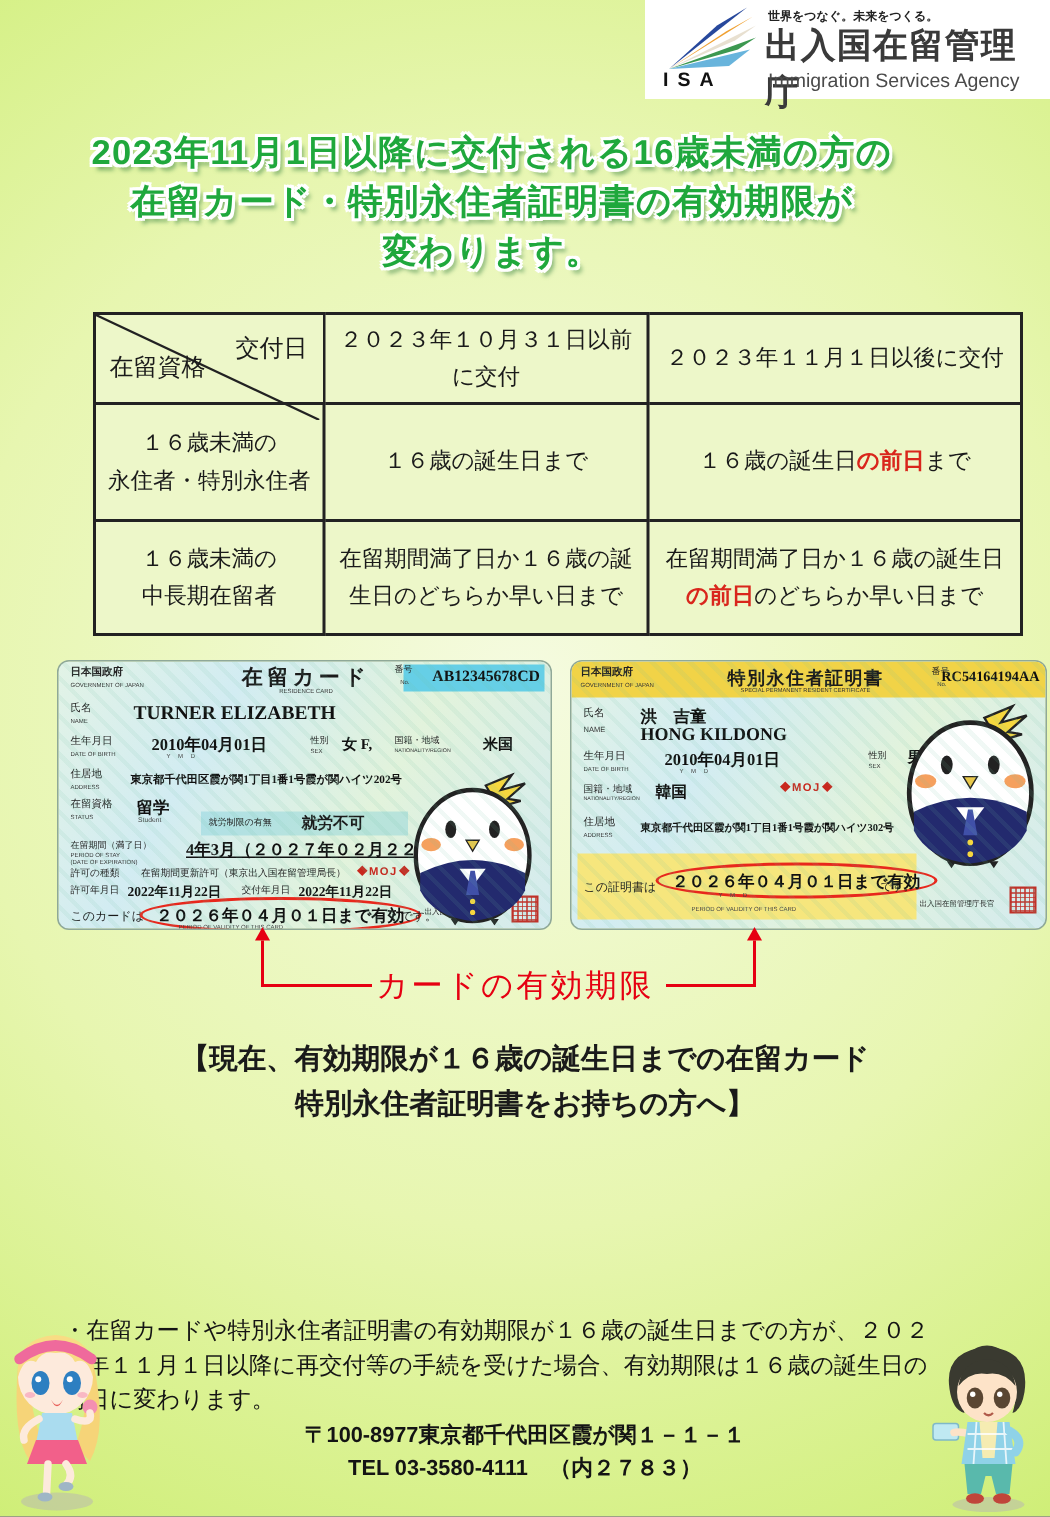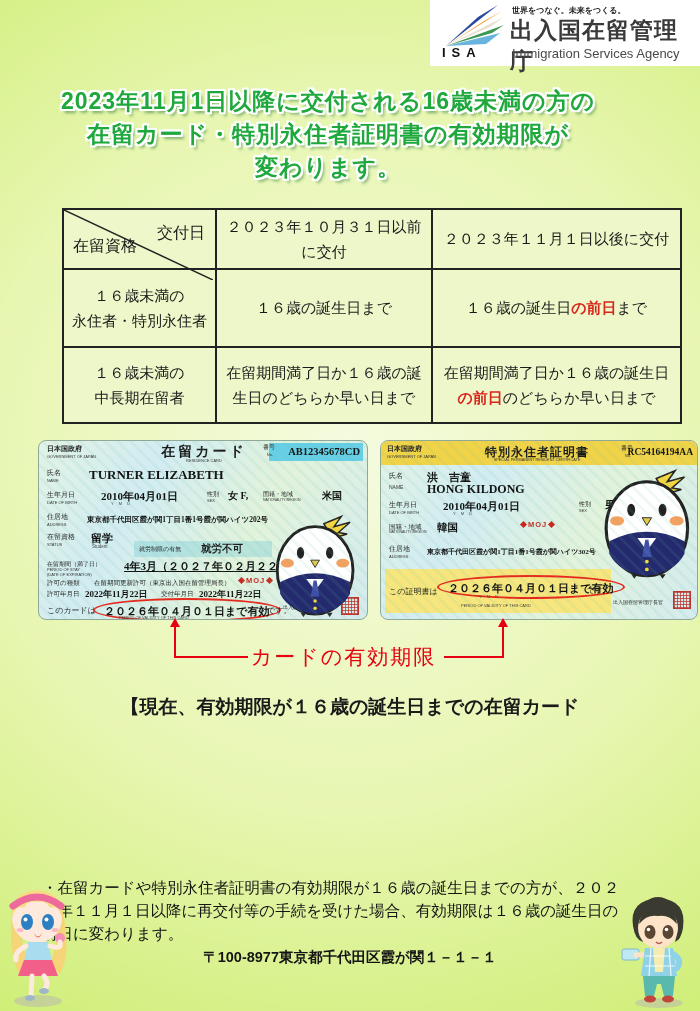--- a/index.html
+++ b/index.html
@@ -266,27 +266,29 @@
 
   <div class="ann-arrow" style="left:170px;top:618px"></div>
   <div class="ann-line" style="left:174px;top:627px;width:2px;height:31px"></div>
   <div class="ann-line" style="left:174px;top:656px;width:74px;height:2px"></div>
   <div class="ann-label">カードの有効期限</div>
   <div class="ann-line" style="left:444px;top:656px;width:60px;height:2px"></div>
   <div class="ann-line" style="left:502px;top:627px;width:2px;height:31px"></div>
   <div class="ann-arrow" style="left:498px;top:618px"></div>
 
   <div class="notice-h" style="top:692px">【現在、有効期限が１６歳の誕生日までの在留カード</div>
+  <div class="notice-h" style="top:722px">特別永住者証明書をお持ちの方へ】</div>
 
 
 
   <div class="bullet" style="top:877px;width:590px">・在留カードや特別永住者証明書の有効期限が１６歳の誕生日までの方が、２０２３年１１月１日以降に再交付等の手続を受けた場合、有効期限は１６歳の誕生日の前日に変わります。</div>
 
   <div class="footer">
     <div>〒100-8977東京都千代田区霞が関１－１－１</div>
+    <div>TEL 03-3580-4111　（内２７８３）</div>
   </div>
 
   <svg class="abs" style="left:0;top:880px" width="78" height="130" viewBox="0 0 78 130">
     <ellipse cx="38" cy="121" rx="24" ry="6" fill="#b9b9ae" opacity="0.55"></ellipse>
     <path d="M12,30 Q8,78 20,94 L30,84 Q18,60 22,36 Z" fill="#f6d478"></path>
     <path d="M62,28 Q72,72 60,94 L50,84 Q60,60 56,34 Z" fill="#f6d478"></path>
     <circle cx="37" cy="38" r="25" fill="#fdeadc"></circle>
     <path d="M12,38 Q10,12 37,10 Q64,12 62,38 Q58,24 50,28 Q46,20 37,22 Q28,20 24,28 Q16,24 12,38 Z" fill="#f8dc84"></path>
     <path d="M13,26 Q37,8 61,26" stroke="#ef6a9c" stroke-width="7" fill="none" stroke-linecap="round"></path>
     <ellipse cx="27" cy="42" rx="6" ry="8" fill="#2d7fc1"></ellipse>

